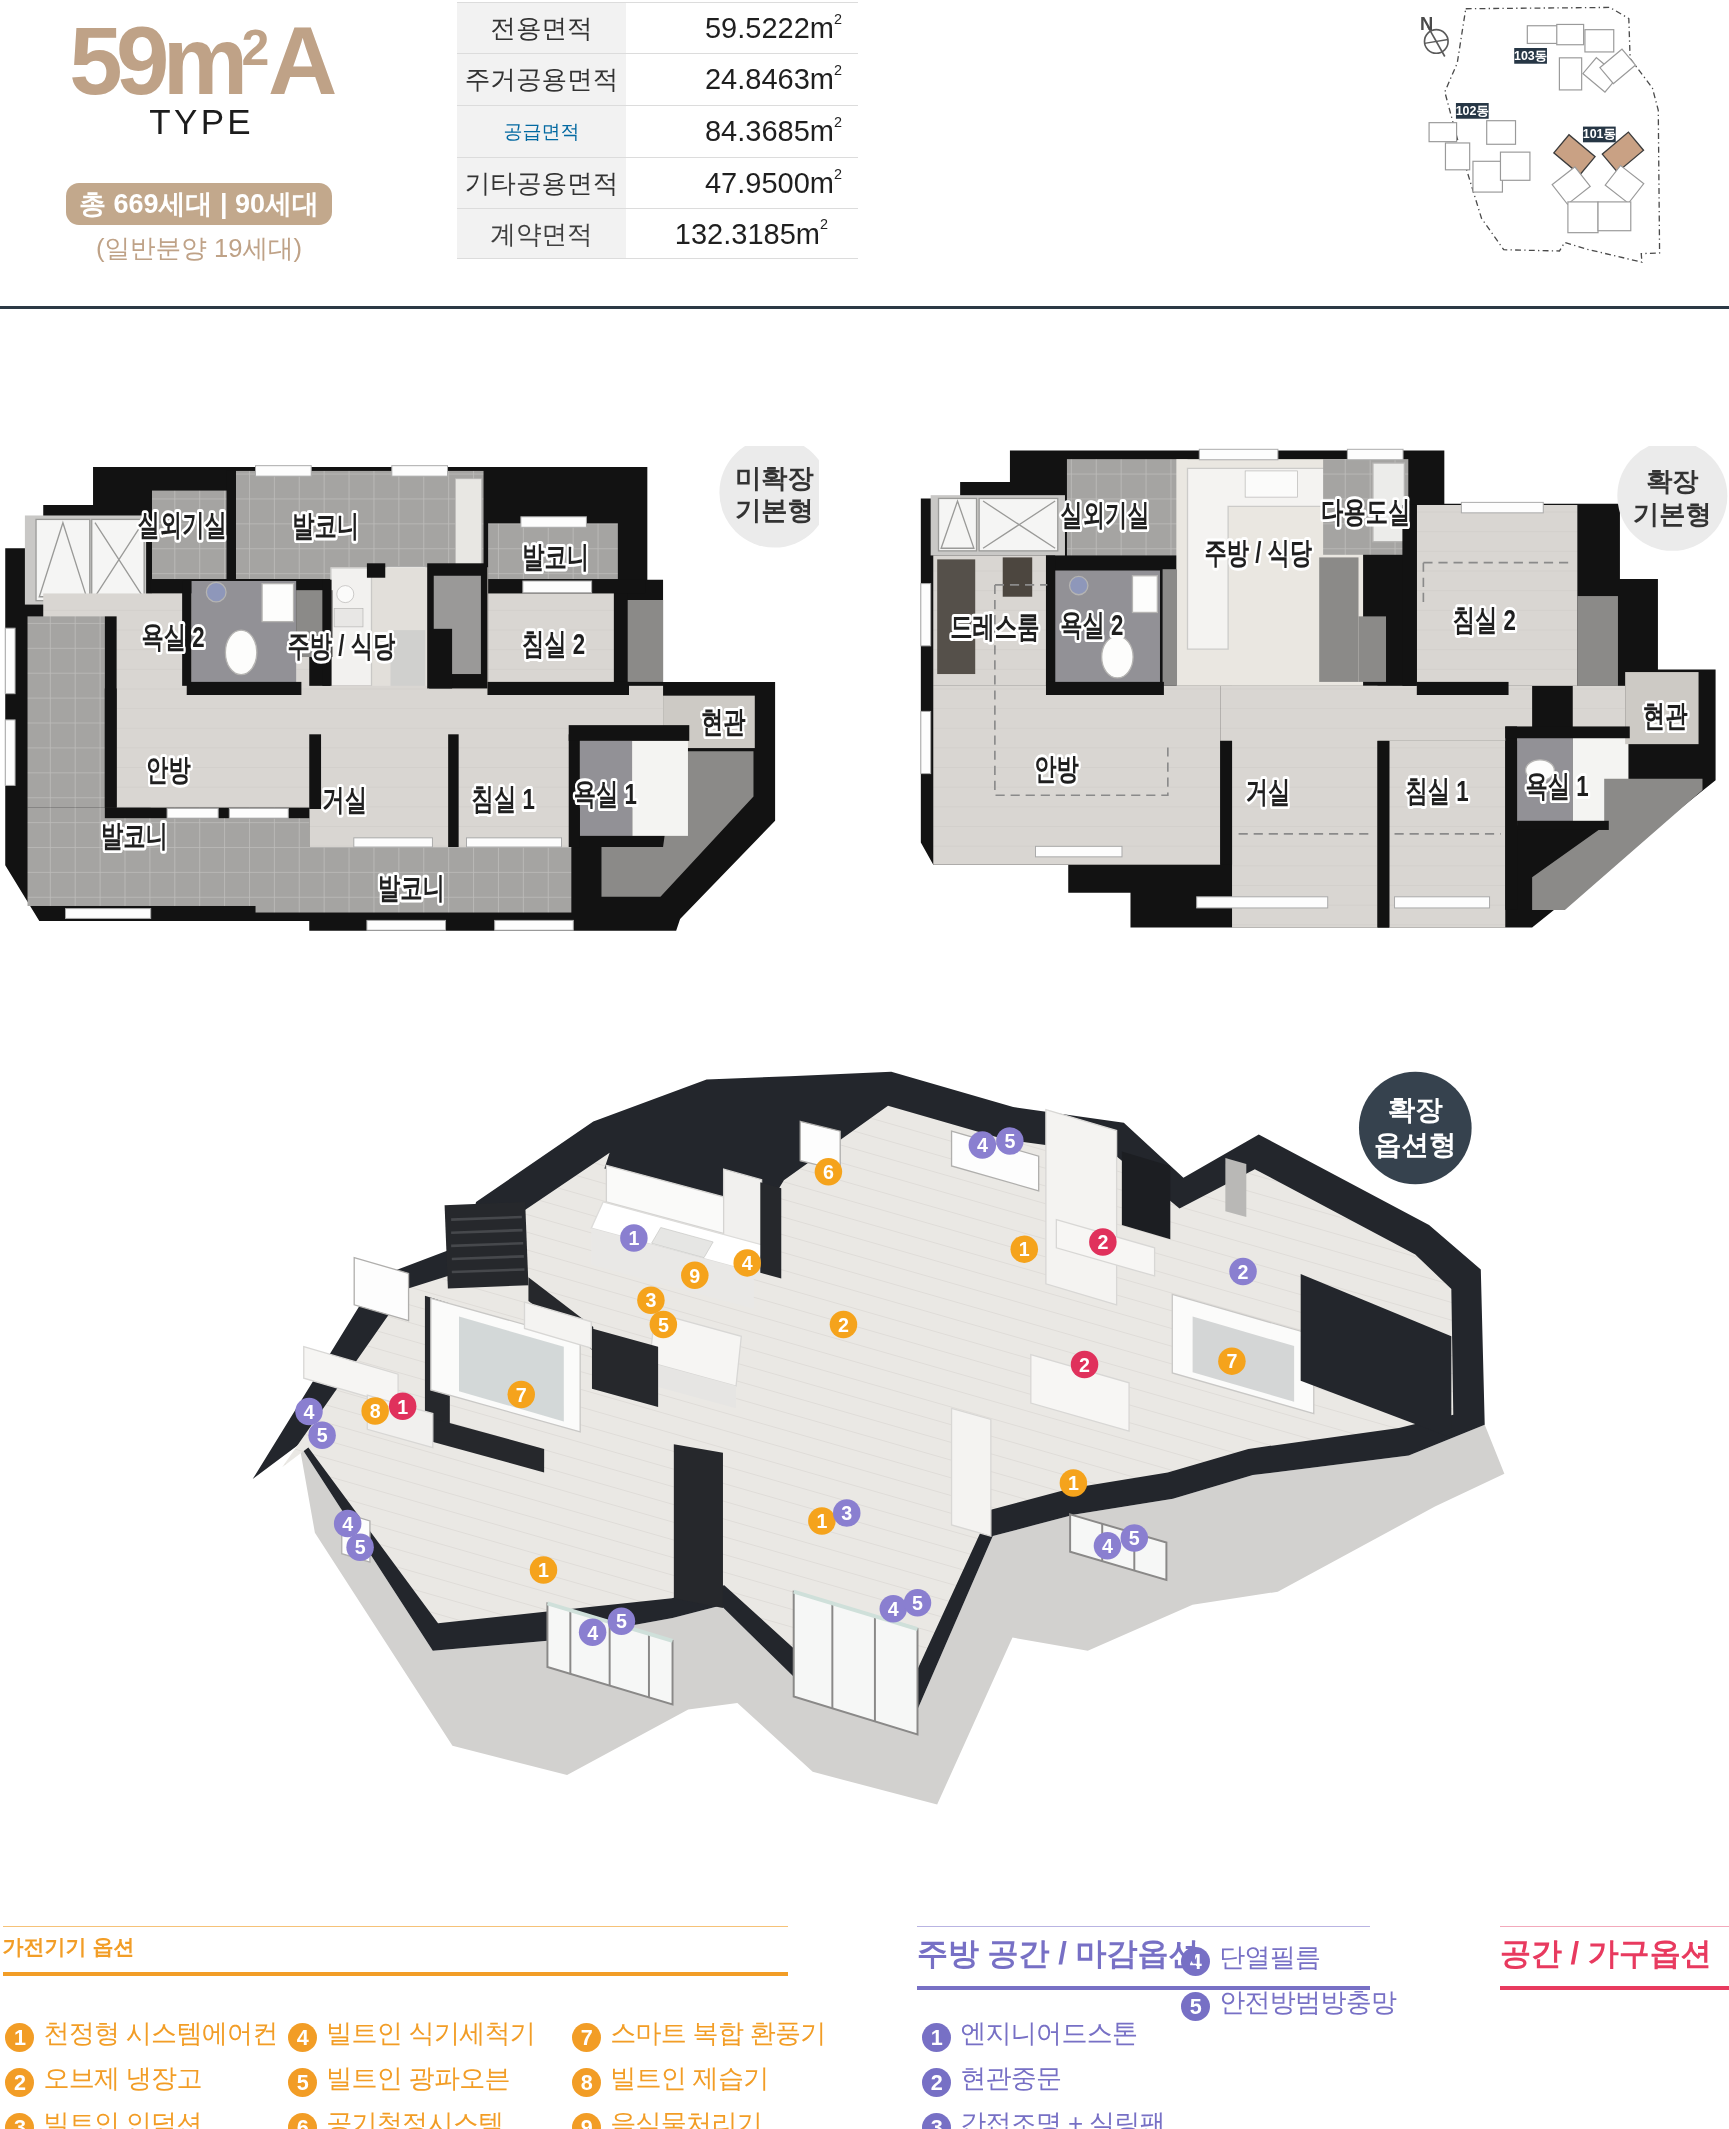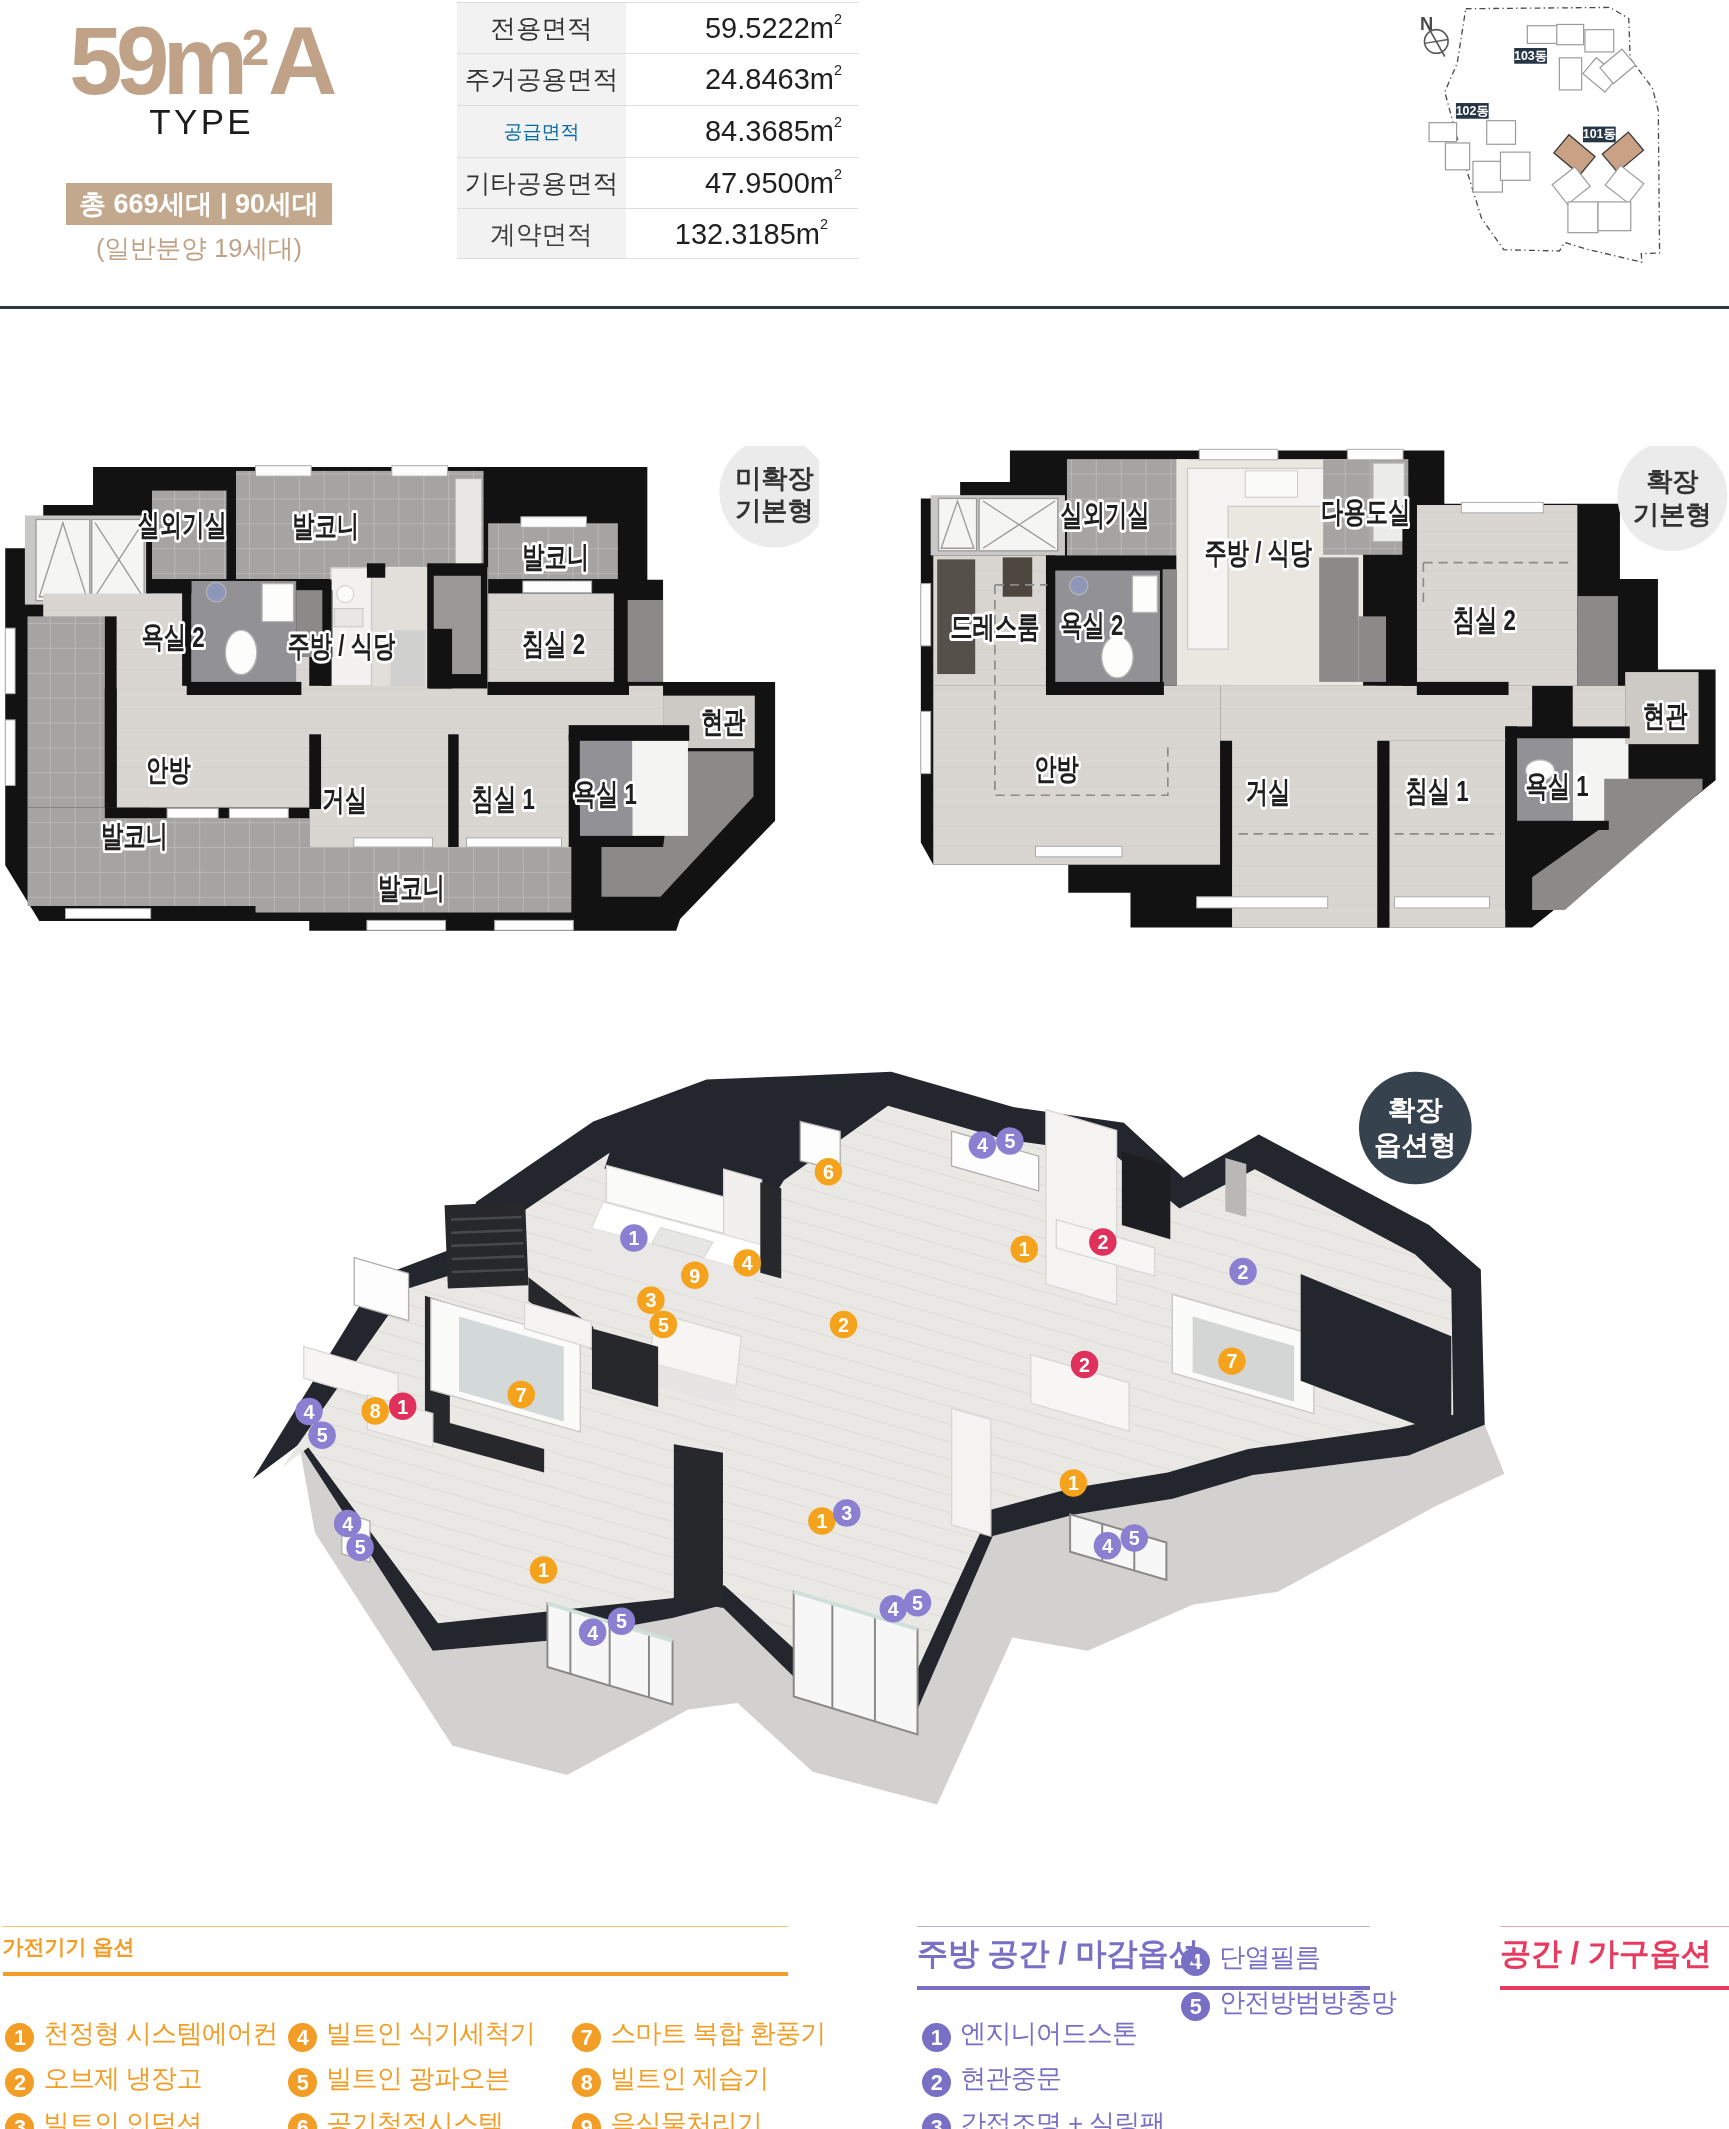--- a/index.html
+++ b/index.html
@@ -15,21 +15,21 @@
 </style>
 </head>
 <body>
 <div id="page">
 
   <div class="abs" style="left:0;top:13px;width:400px;text-align:center;">
     <div style="font-size:96px;font-weight:bold;color:#bfa287;letter-spacing:-6.6px;line-height:1;">59m<span style="font-size:50px;vertical-align:29px;letter-spacing:-1.3px;">2</span>A</div>
     <div style="font-size:35px;color:#1c1c1c;letter-spacing:3.3px;margin-top:-6.6px;text-indent:3.3px;">TYPE</div>
   </div>
 
-  <div class="abs" style="left:66px;top:183px;width:266px;height:42px;background:#c2a88c;color:#fff;font-size:27px;font-weight:bold;text-align:center;line-height:42px;">총 669세대 | 90세대</div>
+  <div class="abs" style="left:66px;top:183px;width:266px;height:42px;background:#c2a88c;color:#fff;font-size:27px;font-weight:bold;text-align:center;line-height:42px;border-radius:13px;">총 669세대 | 90세대</div>
 
   <div class="abs" style="left:66px;top:231px;width:266px;text-align:center;font-size:25.6px;color:#bfa287;">(일반분양 19세대)</div>
 
   <div class="abs" style="left:457px;top:2px;width:401px;height:257px;">
     <div class="abs" style="left:0;top:0;width:169px;height:100%;background:#f2f2f2;"></div>
 
     <div class="abs" style="left:0;top:0px;width:401px;height:1.3px;background:#dcdcdc;"></div>
     <div class="abs" style="left:0;top:51px;width:401px;height:1.3px;background:#dcdcdc;"></div>
     <div class="abs" style="left:0;top:103px;width:401px;height:1.3px;background:#dcdcdc;"></div>
     <div class="abs" style="left:0;top:155px;width:401px;height:1.3px;background:#dcdcdc;"></div>

